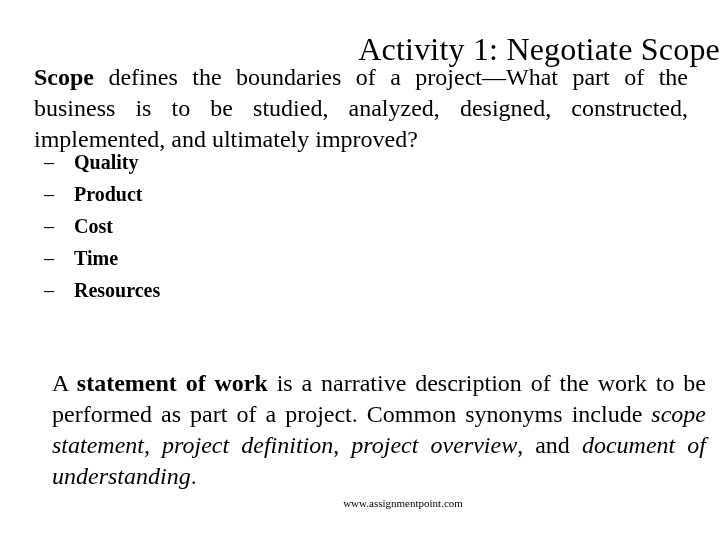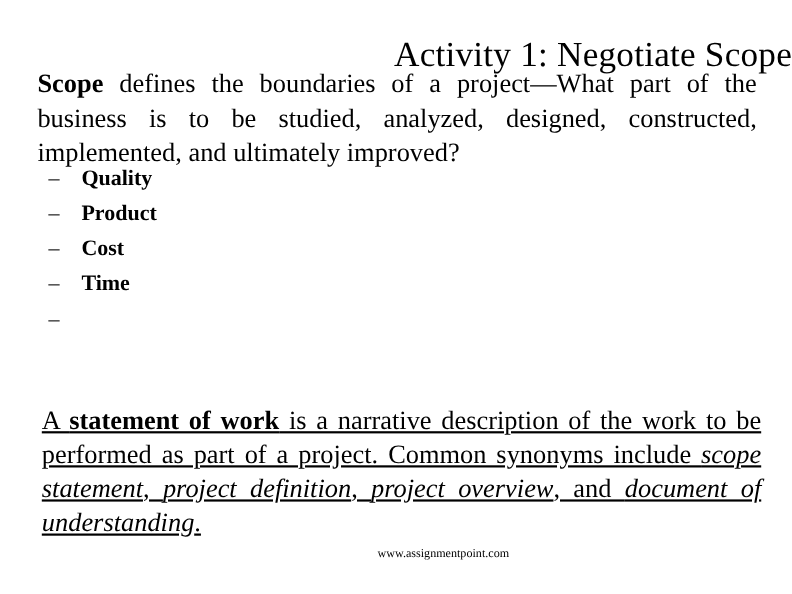--- a/index.html
+++ b/index.html
@@ -82,24 +82,23 @@
     position: absolute;
     left: 0;
     top: 0;
     font-weight: normal;
     font-size: 20px;
   }
 
   
   .para-bottom-wrap {
     position: absolute;
-    left: 38px;
+    left: 52px;
     top: 368px;
     width: 654px;
-    text-decoration: underline;
   }
 
   
   .footer {
     position: absolute;
     left: 0;
     top: 496px;
     width: 720px;
     text-align: center;
     font-size: 11px;
@@ -117,21 +116,21 @@
 
   <div class="body-block">
     <p class="para para-top"><span class="bold">Scope</span><span> defines the boundaries of a project—What part of the business is to be studied, analyzed, designed, constructed, implemented, and ultimately improved?</span></p>
   </div>
 
   <ul class="dash-list">
     <li><span class="dash">–</span><span>Quality</span></li>
     <li><span class="dash">–</span><span>Product</span></li>
     <li><span class="dash">–</span><span>Cost</span></li>
     <li><span class="dash">–</span><span>Time</span></li>
-    <li><span class="dash">–</span></li>
+    <li><span class="dash">–</span><span>Resources</span></li>
   </ul>
 
   <div class="para-bottom-wrap">
     <p class="para"><span>A </span><span class="bold">statement of work</span><span> is a narrative description of the work to be performed as part of a project. Common synonyms include </span><span class="ital">scope statement</span><span>, </span><span class="ital">project definition</span><span>, </span><span class="ital">project overview</span><span>, and </span><span class="ital">document of understanding</span><span>.</span></p>
   </div>
 
   <div class="footer">www.assignmentpoint.com</div>
 
 </div>
 

